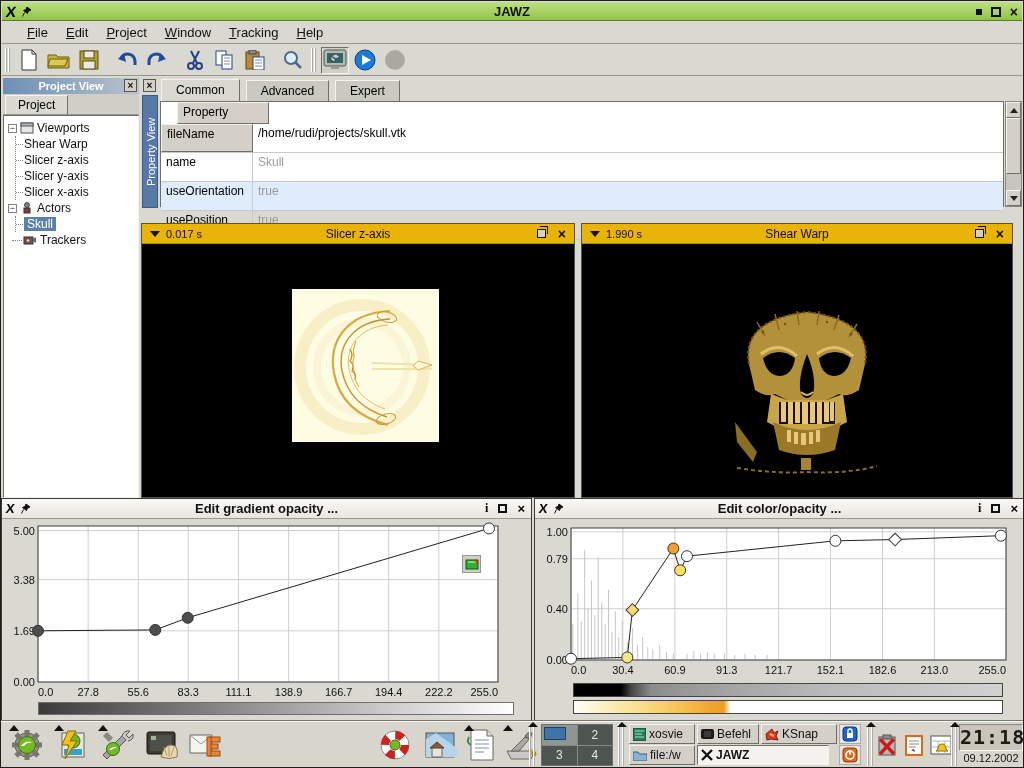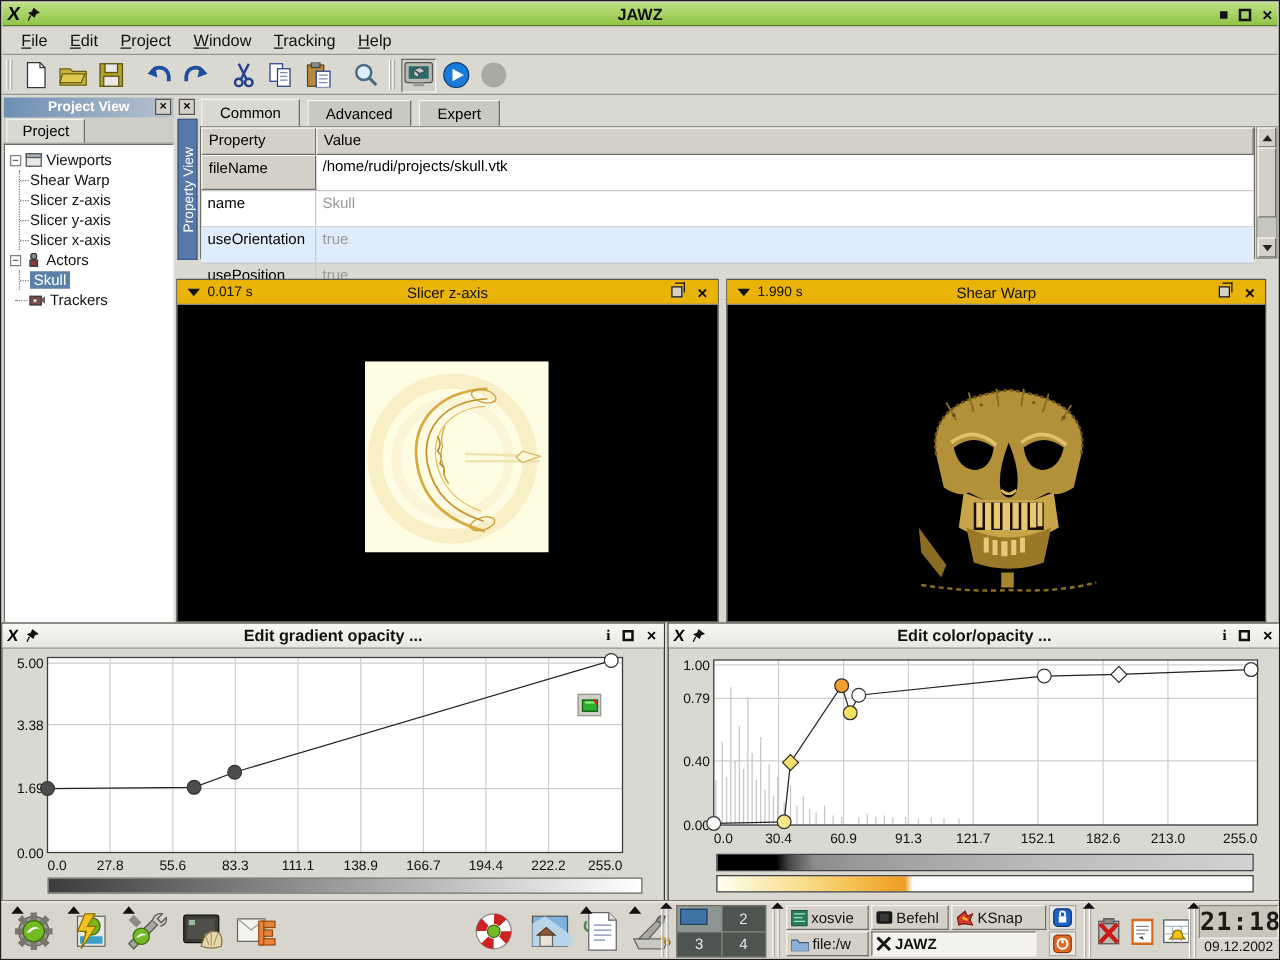--- a/index.html
+++ b/index.html
@@ -10,21 +10,21 @@
   .titlebar{position:absolute;left:1px;top:1px;right:1px;height:19px;background:linear-gradient(#bedf82,#90c447);display:flex;align-items:center;border-bottom:1px solid #5d7a2e;}
   .titlebar .xlogo{font-weight:bold;font-size:15px;margin-left:4px;transform:skewX(-8deg);}
   .titlebar .title{position:absolute;left:0;right:0;text-align:center;font-weight:bold;font-size:13px;color:#111;}
   .winbtns{position:absolute;right:4px;top:0;height:19px;display:flex;align-items:center;gap:9px;}
   .btn-min{width:6px;height:6px;background:#111;}
   .btn-max{width:10px;height:10px;border:2px solid #111;}
   .btn-x{font-weight:bold;font-size:14px;line-height:10px;color:#111;}
   .pin{width:11px;height:11px;margin-left:6px;}
 
   
-  .menubar{position:absolute;left:1px;top:21px;right:1px;height:22px;background:#d9d9d1;border-bottom:1px solid #96968e;display:flex;align-items:center;padding-left:6px;}
+  .menubar{position:absolute;left:1px;top:21px;right:1px;height:22px;background:#d9d9d1;border-bottom:1px solid #96968e;display:flex;align-items:center;padding-left:16px;}
   .menu-item{font-size:13px;padding:2px 9px;color:#111;}
   .menu-item u{text-decoration:underline;}
   .toolbar{position:absolute;left:1px;top:44px;right:1px;height:31px;background:#d9d9d1;border-bottom:1px solid #96968e;display:flex;align-items:center;}
   .tb-handle{width:5px;height:24px;margin:0 4px 0 3px;border-left:2px ridge #fff;border-right:2px ridge #fff;}
   .tb-btn{width:28px;height:27px;display:flex;align-items:center;justify-content:center;margin:0 1px;}
   .tb-btn.pressed{border:1px solid #6f6f68;border-right-color:#f4f4ef;border-bottom-color:#f4f4ef;background:#cfcfc7;}
   .tb-sep{width:8px;}
   .tb-btn svg{display:block;}
 
   
@@ -42,21 +42,21 @@
   .t-sel{background:#5c81a8;color:#fff;padding:0 3px;}
 
   
   .prop-close{position:absolute;left:142px;top:78px;width:13px;height:13px;font-size:10px;font-weight:bold;line-height:11px;text-align:center;background:#d4d0c8;border:1px solid #555;}
   .prop-sidetab{position:absolute;left:141px;top:94px;width:16px;height:113px;background:#5878a8;color:#fff;font-size:11px;writing-mode:vertical-rl;transform:rotate(180deg);text-align:center;line-height:16px;border:1px solid #3c5a86;}
   .prop-tabs{position:absolute;left:160px;top:78px;height:22px;display:flex;align-items:flex-end;}
   .ptab{height:21px;padding:0 14px;font-size:12px;line-height:20px;background:#c9c9c1;border:1px solid #6f6f68;border-bottom:none;border-top-color:#f4f4ef;border-left-color:#f4f4ef;margin-right:6px;}
   .ptab.active{height:22px;background:#d9d9d1;font-weight:normal;}
   .prop-table{position:absolute;left:159px;top:100px;width:844px;height:106px;background:#fff;border:1px solid #6f6f68;font-size:12px;}
   .pt-row{display:flex;height:29px;border-bottom:1px solid #c9c9c9;align-items:stretch;}
-  .pt-row.header{height:22px;border-bottom:none;}
+  .pt-row.header{height:22px;border-bottom:none;margin-left:16px;}
   .pt-cell{padding:2px 5px;overflow:hidden;white-space:nowrap;}
   .pt-prop{width:92px;flex:none;border-right:1px solid #c9c9c9;}
   .pt-val{flex:1;}
   .hcell{background:#d4d0c8;border-top:1px solid #f4f4ef;border-left:1px solid #f4f4ef;border-right:1px solid #6f6f68;border-bottom:1px solid #6f6f68;}
   .rowblue{background:#dfecfb;}
   .dim{color:#9a9a9a;}
   .prop-scroll{position:absolute;left:1004px;top:100px;width:17px;height:106px;background:#c6c6be;border:1px solid #8a8a82;}
   .sb-btn{height:16px;background:#d4d0c8;border:1px solid #f4f4ef;border-right-color:#6f6f68;border-bottom-color:#6f6f68;display:flex;align-items:center;justify-content:center;}
   .sb-thumb{height:56px;background:#d4d0c8;border:1px solid #f4f4ef;border-right-color:#6f6f68;border-bottom-color:#6f6f68;}
   .tri-up{width:0;height:0;border-left:4px solid transparent;border-right:4px solid transparent;border-bottom:5px solid #222;}
@@ -290,21 +290,20 @@
   <span class="prop-close">×</span>
   <div class="prop-sidetab">Property View</div>
   <div class="prop-tabs">
     <span class="ptab active">Common</span>
     <span class="ptab">Advanced</span>
     <span class="ptab">Expert</span>
   </div>
   <div class="prop-table">
     <div class="pt-row header">
       <span class="pt-cell pt-prop hcell">Property</span>
-      <span class="pt-cell pt-val hcell">Value</span>
     </div>
     <div class="pt-row">
       <span class="pt-cell pt-prop hcell">fileName</span>
       <span class="pt-cell pt-val">/home/rudi/projects/skull.vtk</span>
     </div>
     <div class="pt-row">
       <span class="pt-cell pt-prop">name</span>
       <span class="pt-cell pt-val dim">Skull</span>
     </div>
     <div class="pt-row rowblue">

